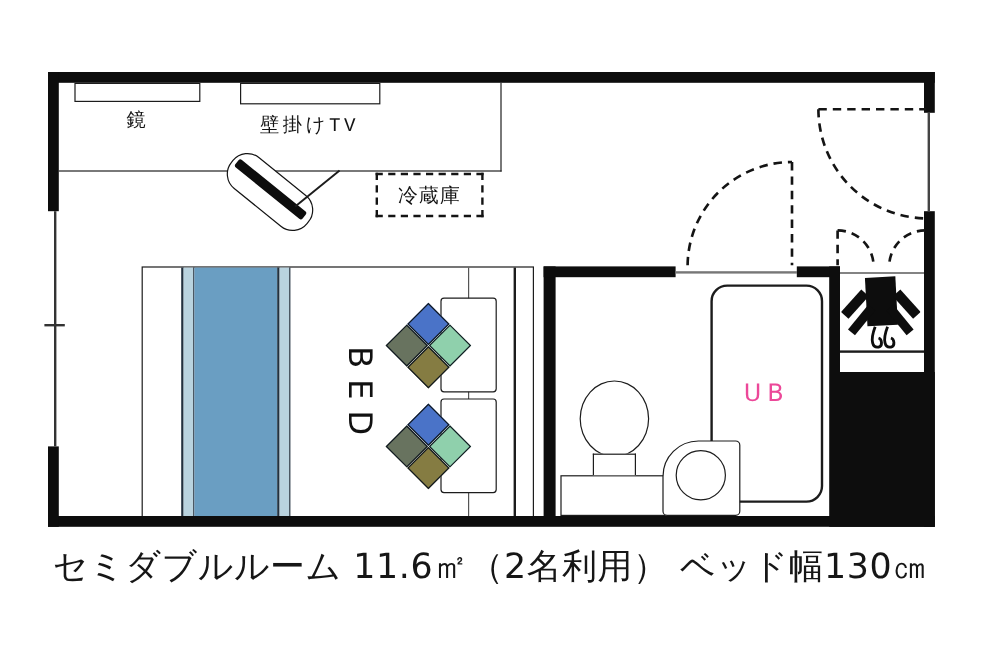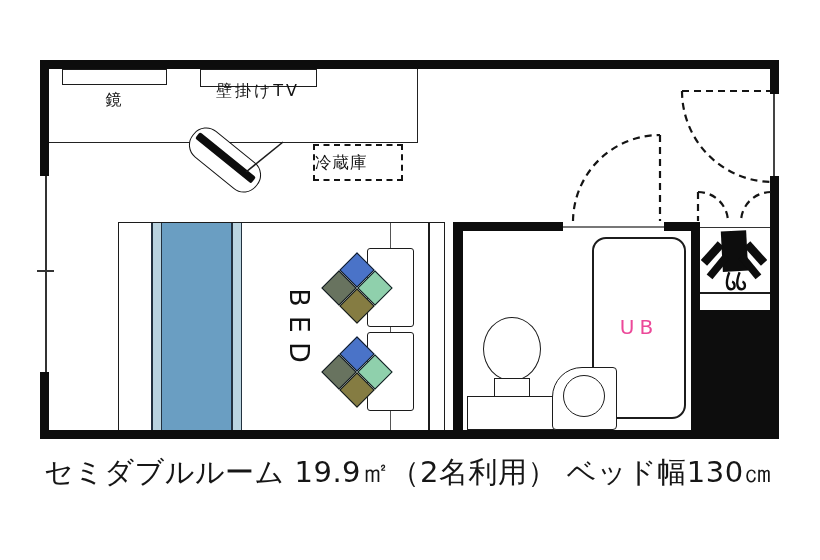--- a/index.html
+++ b/index.html
@@ -9,21 +9,21 @@
   }
   .abs{position:absolute;}
   .wall{position:absolute;background:#0d0d0d;}
   .thinline{position:absolute;background:#444;}
   .outline{position:absolute;background:#fff;border:1.6px solid #1c1c1c;box-sizing:border-box;}
   .label{position:absolute;color:#141414;text-align:center;white-space:nowrap;}
   
   .desk{border:1.5px solid #222;border-top:none;border-left:none;background:#fff;}
   
   .fridge{position:absolute;border:2px dashed #141414;box-sizing:border-box;background:#fff;
-          display:flex;align-items:center;font-size:16.5px;letter-spacing:1px;}
+          display:flex;align-items:center;justify-content:center;font-size:16.5px;letter-spacing:1px;}
   
   .chair{position:absolute;border:1.6px solid #141414;border-radius:16px;box-sizing:border-box;background:#fff;}
   .chair-bar{position:absolute;left:3px;right:5px;top:10px;height:8px;background:#0d0d0d;border-radius:2px;}
   
   .bed{border:1.6px solid #1c1c1c;background:#fff;}
   .bed .vline{position:absolute;top:0;bottom:0;}
   .pillow{position:absolute;width:47px;height:79px;background:#fff;border:1.6px solid #1c1c1c;border-radius:3px;box-sizing:border-box;}
   .cluster{position:absolute;width:74px;height:74px;}
   .dia{position:absolute;width:25px;height:25px;border:1.5px solid #101820;box-sizing:border-box;
        transform:translate(-50%,-50%) rotate(45deg);}
@@ -50,21 +50,21 @@
 <body>
 
 <div class="stage">
 
   <div class="abs desk" style="left:49px;top:69px;width:368px;height:73px;"></div>
 
   <div class="outline" style="left:62px;top:69px;width:105px;height:16px;"></div>
   <div class="label" style="left:62px;top:90px;width:105px;font-size:16px;letter-spacing:2px;">鏡</div>
 
   <div class="outline" style="left:200px;top:69px;width:117px;height:18px;"></div>
-  <div class="label" style="left:178px;top:81px;width:160px;font-size:16px;letter-spacing:3px;">壁掛けTV</div>
+  <div class="label" style="left:178px;top:94px;width:160px;font-size:16px;letter-spacing:3px;font-family:Liberation Mono, monospace;">壁掛けTV</div>
 
   <div class="fridge" style="left:313px;top:144px;width:90px;height:37px;">
     <span>冷蔵庫</span>
   </div>
 
   <div class="chair" style="left:184px;top:143px;width:82px;height:34px;transform:rotate(39deg);">
     <div class="chair-bar"></div>
   </div>
 
   <div class="abs bed" style="left:118px;top:222px;width:327px;height:209px;box-sizing:border-box;">
@@ -150,15 +150,15 @@
 
       <line x1="660" y1="135" x2="660" y2="221"></line>
       <path d="M573,221 A87,87 0 0 1 660,135"></path>
 
       <line x1="698" y1="192" x2="698" y2="221"></line>
       <path d="M698,192 A30,30 0 0 1 728,222"></path>
       <path d="M771,192 A30,30 0 0 0 741,222"></path>
     </g>
   </svg>
 
-  <div class="caption">セミダブルルーム 19.9㎡（2名利用） ベッド幅130㎝</div>
+  <div class="caption">セミダブルルーム 11.6㎡（2名利用） ベッド幅130㎝</div>
 
 </div>
 
 </body></html>

